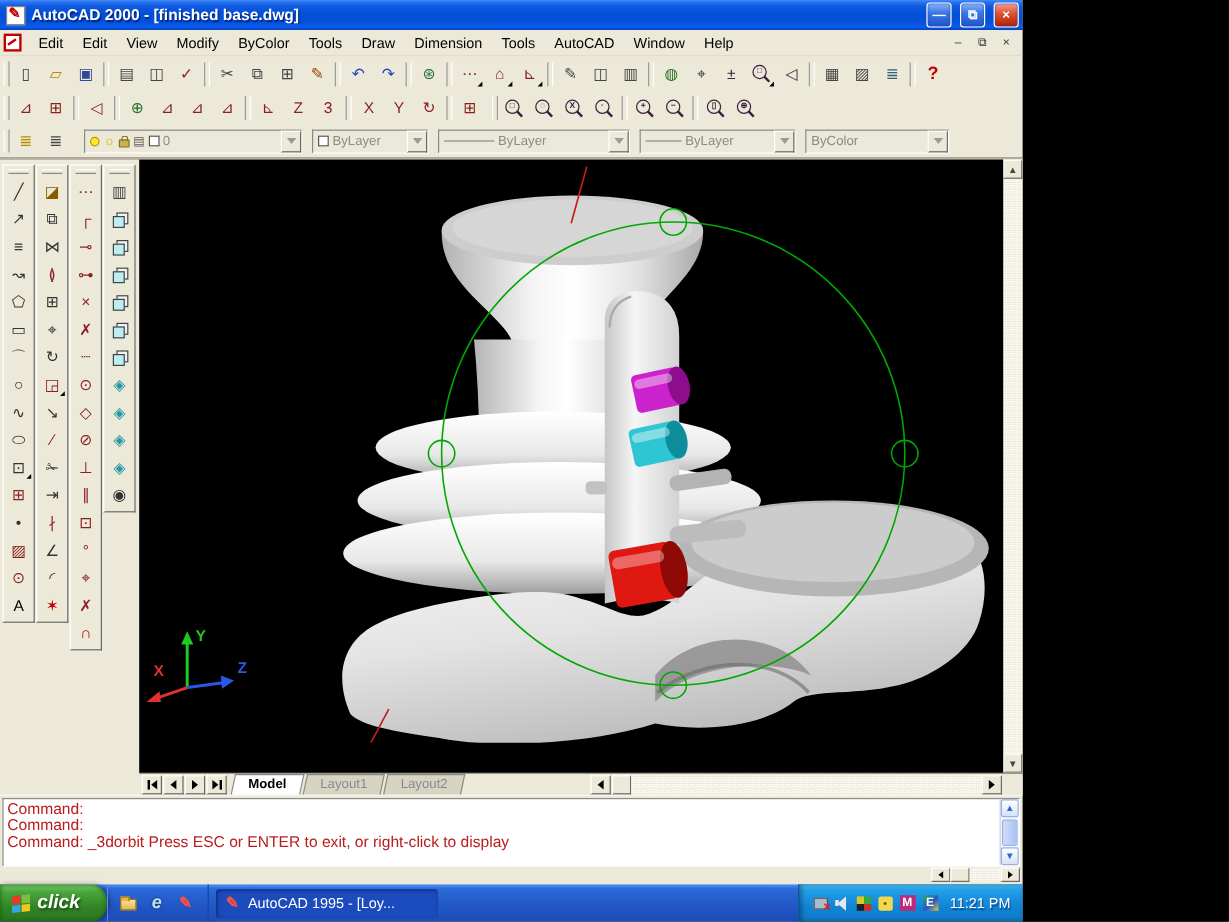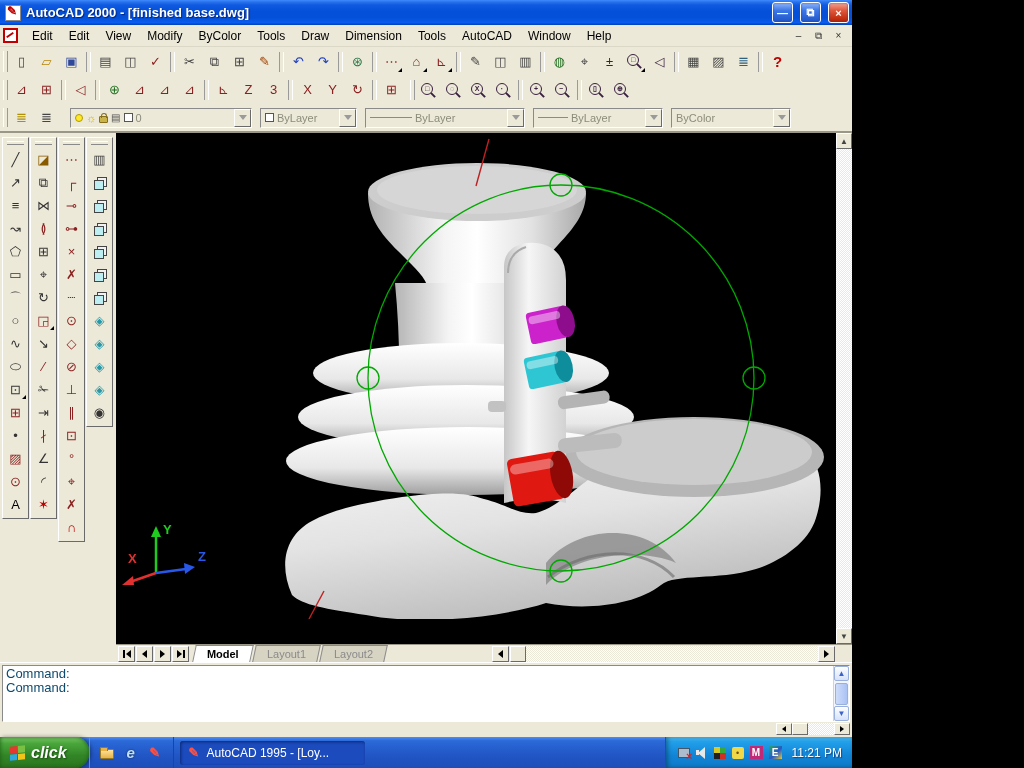--- a/index.html
+++ b/index.html
@@ -84,21 +84,21 @@
   .tab span{transform:skewX(12deg)}
   .tab.active{background:#fff;color:#000;font-weight:bold}
   .hscroll{margin-left:auto;display:flex;align-items:center;height:16px;width:360px}
   .hthumb{width:16px;height:16px;background:#ece9d8;border:1px solid;border-color:#fff #6a6a6a #6a6a6a #fff}
   .htrack{flex:1;height:16px;background:repeating-conic-gradient(#fff 0 25%,#ece9d8 0 50%) 0 0/2px 2px}
   .corner{width:16px;height:16px;background:#ece9d8}
 
   
   .cmd{height:75px;background:#ece9d8;border-top:1px solid #fff;padding:2px;display:flex;flex-direction:column}
   .cmdinner{flex:1;display:flex;border:1px solid;border-color:#8a8a8a #fff #fff #8a8a8a;background:#fff;min-height:0}
-  .cmdtext{flex:1;padding:1px 3px;font-family:"Liberation Mono","DejaVu Sans Mono",monospace;font-size:13px;line-height:14px;color:#0c4a6e;overflow:hidden}
+  .cmdtext{flex:1;padding:1px 3px;font-family:"Liberation Mono","DejaVu Sans Mono",monospace;font-size:13px;line-height:14px;color:#b91c1c;overflow:hidden}
   .cmdvs{width:16px;background:#f2f5fb;border-left:1px solid #c8d4ec;display:flex;flex-direction:column;justify-content:space-between}
   .xpbtn{width:15px;height:15px;border:1px solid #9ab0dc;border-radius:2px;background:linear-gradient(#fdfefe,#d6e2fa);
     color:#3a62c8;font-size:8px;display:flex;align-items:center;justify-content:center}
   .xpthumb{height:22px;margin:1px;border:1px solid #9ab0dc;border-radius:2px;background:linear-gradient(90deg,#cfdcfa,#aac2f2)}
   .cmdhs{height:13px;display:flex;justify-content:flex-end;align-items:center;padding-top:1px;gap:0}
   .hsbtn{width:16px;height:12px;background:#ece9d8;border:1px solid;border-color:#fff #6a6a6a #6a6a6a #fff;
     display:flex;align-items:center;justify-content:center}
   .hsbtn .tri-l,.hsbtn .tri-r{border-width:3px;border-left-width:4px;border-right-width:4px}
   .hsthumb{width:16px;height:12px;background:#ece9d8;border:1px solid;border-color:#fff #6a6a6a #6a6a6a #fff}
   .hstrack{width:26px;height:12px;background:repeating-conic-gradient(#fff 0 25%,#ece9d8 0 50%) 0 0/2px 2px}
@@ -740,20 +740,21 @@
         </div>
       </div>
     </div>
   </div>
 
   <div class="cmd">
     <div class="cmdinner">
       <div class="cmdtext" id="cmdlines">
           <div>Command:</div>
           <div>Command:</div>
+          <div>Command: _3dorbit Press ESC or ENTER to exit, or right-click to display</div>
         </div>
       <div class="cmdvs">
         <div class="xpbtn">▲</div>
         <div class="xpthumb"></div>
         <div class="xpbtn">▼</div>
       </div>
     </div>
     <div class="cmdhs">
       <div class="hsbtn">
           <i class="tri-l"></i>

